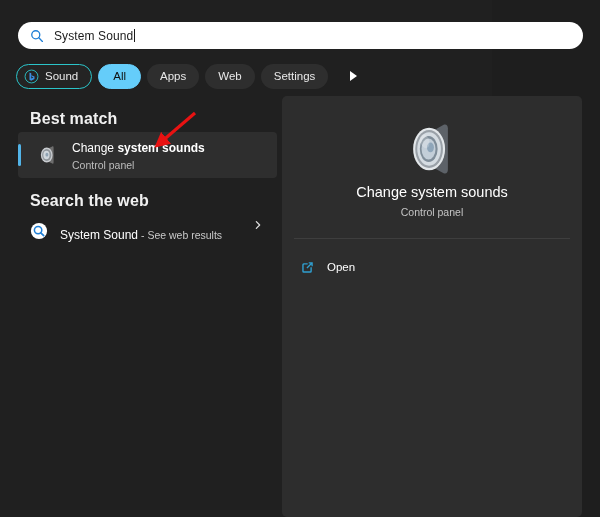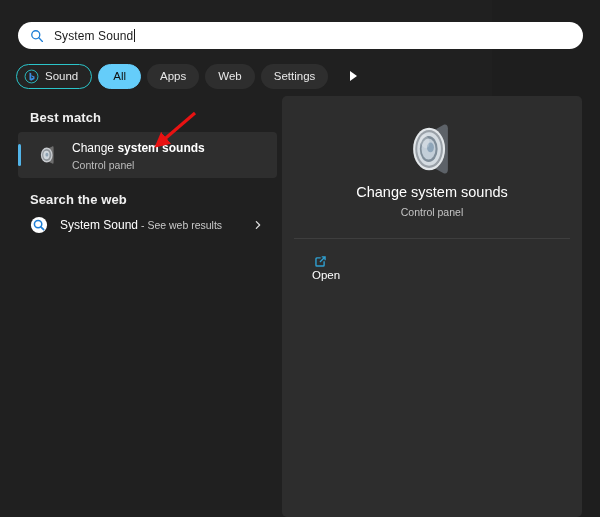--- a/index.html
+++ b/index.html
@@ -118,21 +118,21 @@
   
   .leftpane {
     position: absolute;
     left: 0; top: 96px;
     width: 280px; height: 421px;
     background: #202020;
   }
   .section-label {
     position: absolute;
     left: 30px;
-    font-size: 13px;
+    font-size: 16px;
     font-weight: bold;
     color: #f0f0f0;
     letter-spacing: .1px;
   }
   #lbl-best { top: 14px; }
   #lbl-web  { top: 96px; }
 
   .result-row {
     position: absolute;
     left: 18px;
@@ -172,21 +172,21 @@
     color: #bdbdbd;
     margin-top: 2px;
   }
 
   .web-row {
     position: absolute;
     left: 18px; top: 112px;
     width: 259px; height: 34px;
     border-radius: 4px;
     display: flex;
-    align-items: center;
+    align-items: flex-end;
   }
   .web-icon {
     width: 22px; height: 22px;
     margin-left: 10px;
     flex: 0 0 22px;
     display: flex; align-items: center; justify-content: center;
   }
   .web-icon svg { width: 18px; height: 18px; display:block; }
   .web-label {
     margin-left: 10px;
@@ -248,21 +248,20 @@
   }
   .pv-action {
     position: absolute;
     left: 10px;
     top: 158px;
     height: 26px;
     display: flex;
     align-items: center;
     border-radius: 4px;
     padding: 0 8px;
-    flex-direction: column;
   }
   .pv-action .oicon { width: 15px; height: 15px; flex:0 0 15px; display:block; }
   .pv-action .olabel {
     margin-left: 12px;
     font-size: 11.5px;
     color: #ffffff;
   }
 
   
   .annot {

